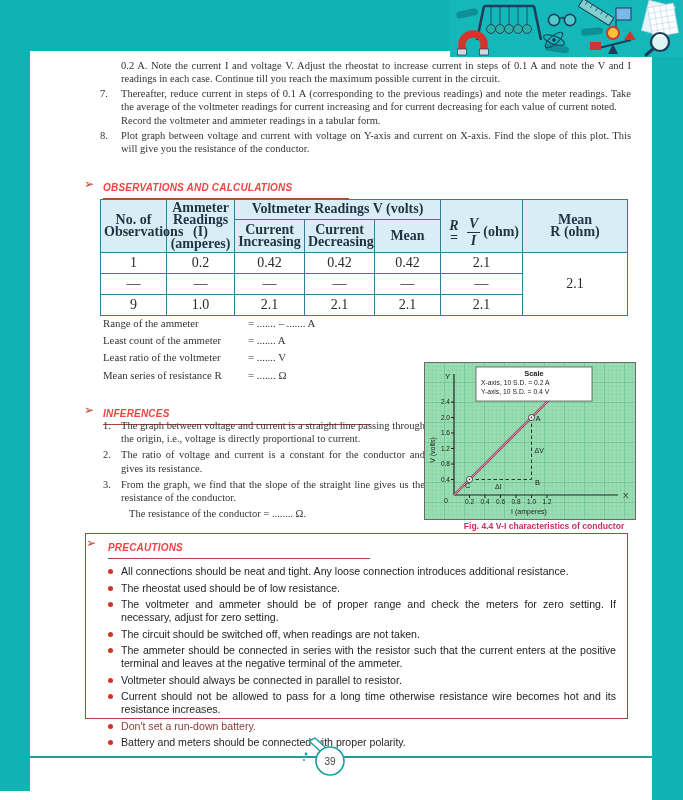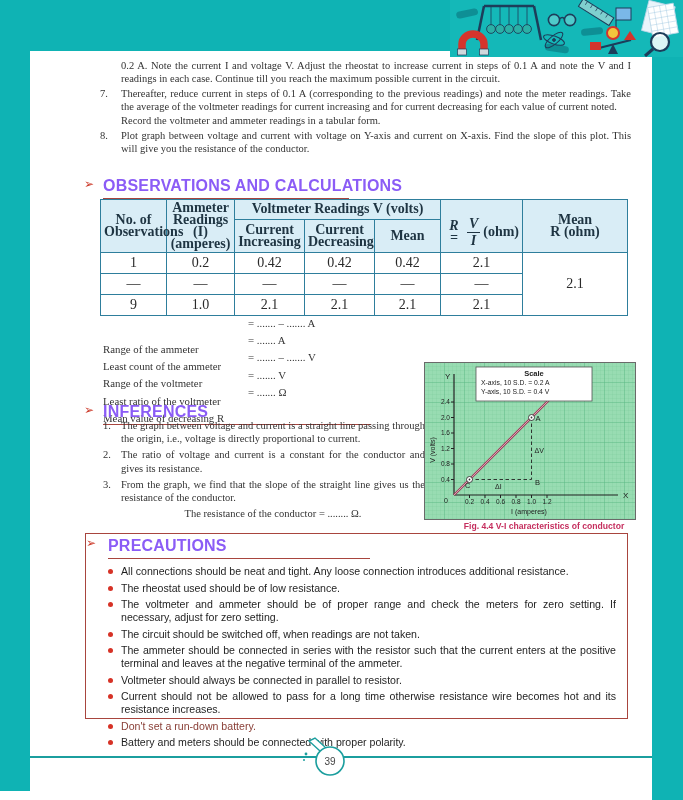--- a/index.html
+++ b/index.html
@@ -16,44 +16,44 @@
   
   .steps { position:absolute; left:100px; top:57px; width:531px; font-size:10.5px; line-height:13px; color:#333; text-align:justify; }
   .step-row { display:flex; margin-top:2px; }
   .step-num { width:21px; flex:0 0 21px; }
   .step-text { flex:1; }
   .step-extra { margin-top:1px; text-align:left; }
 
   
   .sec-head { position:absolute; display:flex; align-items:flex-start; }
   .sec-arrow { color:#cc3a2a; font-family:"DejaVu Sans", sans-serif; font-size:12px; line-height:14px; margin-right:9px; }
-  .sec-title { font-family:"Liberation Sans", sans-serif; font-weight:bold; font-size:16px; letter-spacing:.2px; color:#8b5cf6; line-height:14px; }
+  .sec-title { font-family:"Liberation Sans", sans-serif; font-weight:bold; font-size:10px; letter-spacing:.2px; color:#ef4444; line-height:14px;font-style:italic; }
   .sec-rule { height:0; border-bottom:1.5px solid #a8453e; margin-top:3px; }
 
   
   table.obs { position:absolute; left:100px; top:199px; width:527px; border-collapse:collapse; table-layout:fixed;
               font-size:14px; color:#2a2a2a; text-align:center; border:1.5px solid #2e7e9c; }
   table.obs th, table.obs td { border:1px solid #2e7e9c; padding:2px 3px; vertical-align:middle; }
   table.obs th { background:#d9edf6; color:#1e3442; font-weight:bold; white-space:pre-line; line-height:12px; }
   table.obs td { height:21px; background:#fff; }
   .frac-wrap { display:inline-flex; align-items:center; gap:3px; font-style:italic; }
   .frac { display:inline-flex; flex-direction:column; align-items:center; line-height:1; }
   .frac .num { border-bottom:1px solid #1e3442; padding:0 2px 1px; }
   .frac .den { padding-top:1px; }
 
   
   .fills { position:absolute; left:103px; top:317px; width:330px; font-size:10.8px; color:#333; }
   .fill-line { display:flex; height:17.2px; align-items:flex-start; }
-  .fill-label { width:145px; flex:0 0 145px;margin-top:26px; }
+  .fill-label { width:145px; flex:0 0 145px; }
 
   
   .inf-list { position:absolute; left:103px; top:419px; width:322px; font-size:10.5px; line-height:13.2px; color:#333; text-align:justify; }
   .inf-item { display:flex; margin-bottom:3px; }
   .inf-num { width:18px; flex:0 0 18px; }
-  .inf-footer { margin-left:18px; margin-top:2px; text-align:center; }
+  .inf-footer { margin-left:26px; margin-top:2px; text-align:left; }
 
   
   .figure { position:absolute; left:424px; top:362px; width:212px; }
   .fig-caption { position:absolute; left:428px; top:521px; width:232px; text-align:center;
                  font-family:"Liberation Sans", sans-serif; font-weight:bold; font-size:8.6px; color:#c52e5e; }
 
   
   .prec { position:absolute; left:85px; top:533px; width:543px; font-family:"Liberation Sans", sans-serif; }
   .prec-box { position:absolute; left:0; top:0; width:543px; height:186px; border:1.5px solid #a8453e; pointer-events:none; }
   .prec-head { position:relative; display:flex; padding:4px 0 0 23px; }
@@ -258,29 +258,25 @@
   <div class="fills">
     <div class="fill-line">
       <span class="fill-label">Range of the ammeter</span>
       <span>= ....... – ....... A</span>
     </div>
     <div class="fill-line">
       <span class="fill-label">Least count of the ammeter</span>
       <span>= ....... A</span>
     </div>
     <div class="fill-line">
-      <span class="fill-label">Range of the voltmeter</span>
-      <span>= ....... – ....... V</span>
-    </div>
-    <div class="fill-line">
       <span class="fill-label">Least ratio of the voltmeter</span>
       <span>= ....... V</span>
     </div>
     <div class="fill-line">
-      <span class="fill-label">Mean value of decreasing R</span>
+      <span class="fill-label">Mean series of resistance R</span>
       <span>= ....... Ω</span>
     </div>
   </div>
 
   <div class="sec-head" style="left:84px; top:403px;">
     <span class="sec-arrow">➢</span>
     <span>
       <span class="sec-title">INFERENCES</span>
       <div class="sec-rule" style="width:268px;"></div>
     </span>

